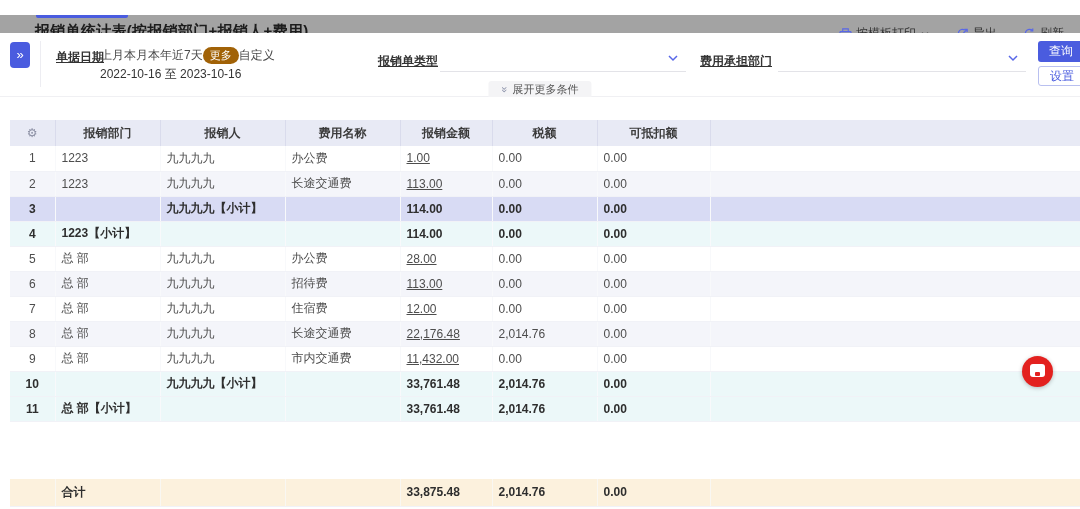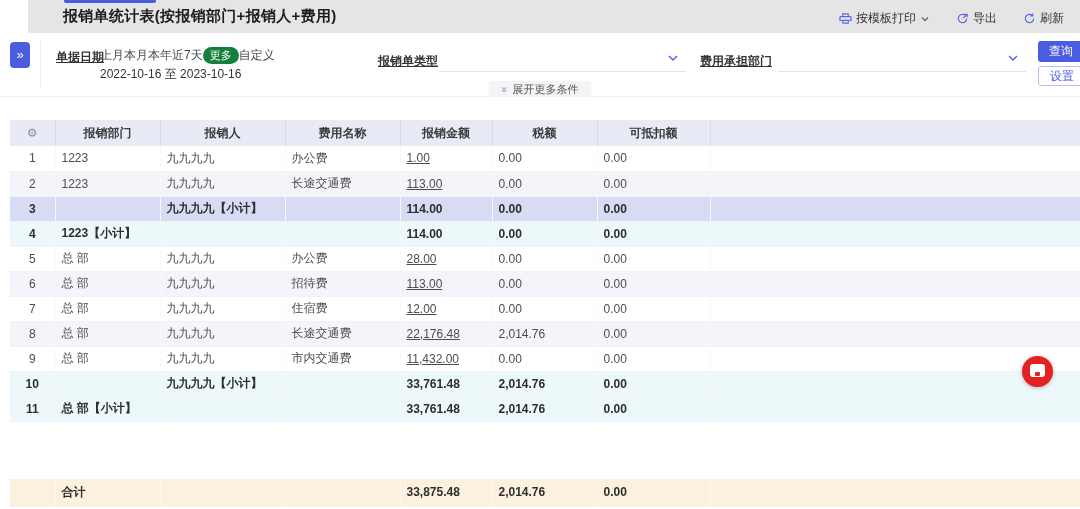--- a/index.html
+++ b/index.html
@@ -1,38 +1,38 @@
 <!DOCTYPE html>
 <html><head>
 <meta charset="utf-8">
 <style>
   * { margin:0; padding:0; box-sizing:border-box; }
   html,body { width:1080px; height:509px; overflow:hidden; background:#fff;
     font-family:"Liberation Sans","DejaVu Sans",sans-serif; color:#333; }
   .stage { position:relative; width:1080px; height:509px; background:#fff; }
 
   
-  .titlebar { position:absolute; top:0; left:0; right:0; height:33px; background:#e5e5e5;margin-left:28px; }
+  .titlebar { position:absolute; top:15px; left:0; right:0; height:33px; background:#a3a3a3; }
   .tab-indicator { position:absolute; top:0; left:36px; width:92px; height:3px; background:#4a5cdf; border-radius:0 0 2px 2px; }
   .page-title { position:absolute; top:7px; left:35px; font-size:15px; font-weight:bold; color:#1c1c1c; letter-spacing:0.3px; }
   .toolbar { position:absolute; top:10px; right:16px; display:flex; align-items:flex-end; gap:8px; font-size:12px; color:#333; }
   .tool-item { display:flex; align-items:center; gap:4px; cursor:pointer; }
   .tool-item svg { display:block; }
   .tool-sep { width:10px; }
 
   
   .filter-panel { position:absolute; top:33px; left:0; right:0; height:64px; background:#fff; border-bottom:1px solid #f0f0f3; }
   .collapse-btn { position:absolute; left:10px; top:9px; width:20px; height:26px; background:#4a5cdf; border-radius:4px;
     color:#fff; font-size:13px; line-height:25px; text-align:center; cursor:pointer; }
   .v-divider { position:absolute; left:40px; top:8px; width:1px; height:46px; background:#ededf2; }
   .flabel { position:absolute; font-size:12px; font-weight:600; color:#333;text-decoration:underline; }
   .date-label { left:56px; top:16px; }
   .quick-opts { position:absolute; left:100px; top:14px; display:flex; align-items:center; gap:0; font-size:12px; color:#4a4a4a; }
   .qopt { cursor:pointer; }
-  .more-pill { background:#15803d; color:#fff; border-radius:9px; padding:1px 7px; font-size:11px; cursor:pointer; }
+  .more-pill { background:#a16207; color:#fff; border-radius:9px; padding:1px 7px; font-size:11px; cursor:pointer; }
   .date-range { position:absolute; left:100px; top:33px; font-size:12px; color:#333; }
   .type-label { left:378px; top:20px; }
   .dept-label { left:700px; top:20px; }
   .select-line { position:absolute; height:1px; background:#e3e3e8; }
   .type-line { left:440px; top:38px; width:246px; }
   .dept-line { left:778px; top:38px; width:248px; }
   .sel-chevron { position:absolute; width:14px; height:14px; }
   .type-chevron { left:666px; top:18px; }
   .dept-chevron { left:1006px; top:18px; }
   .action-buttons { position:absolute; left:1038px; top:8px; width:62px; }

